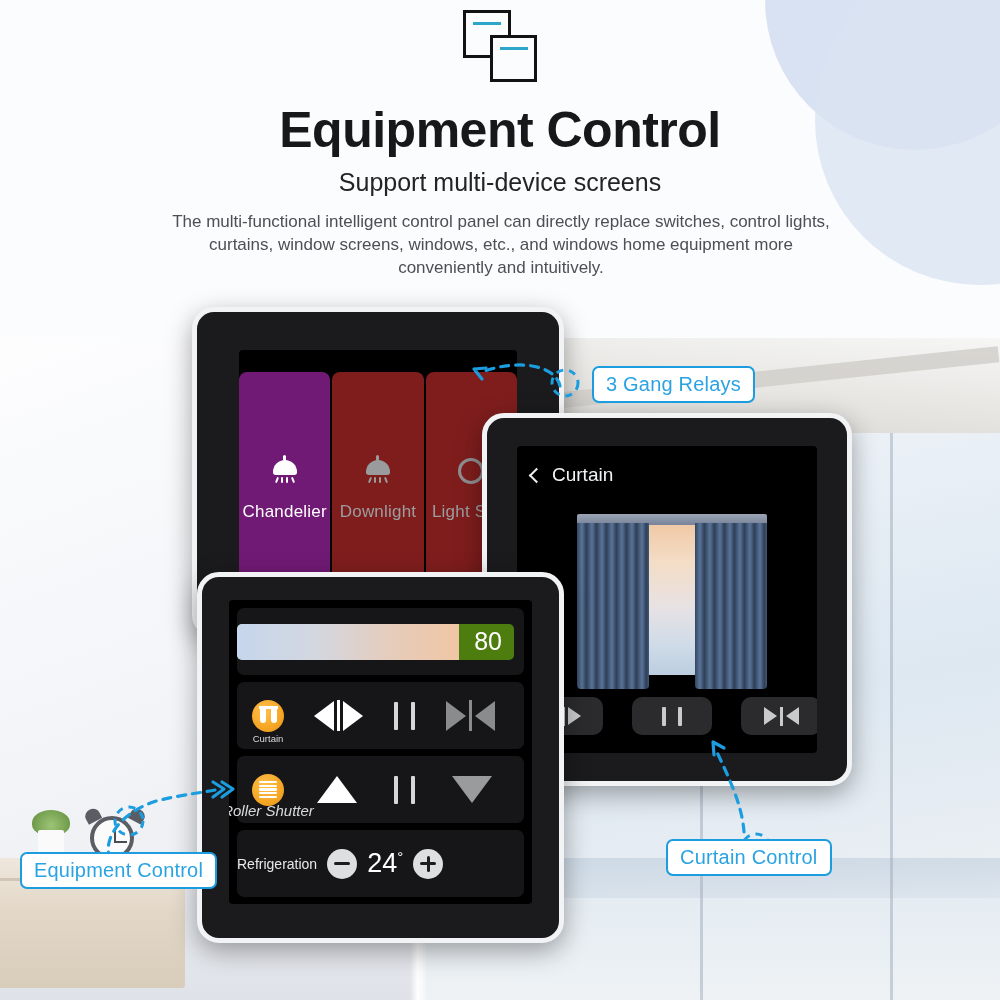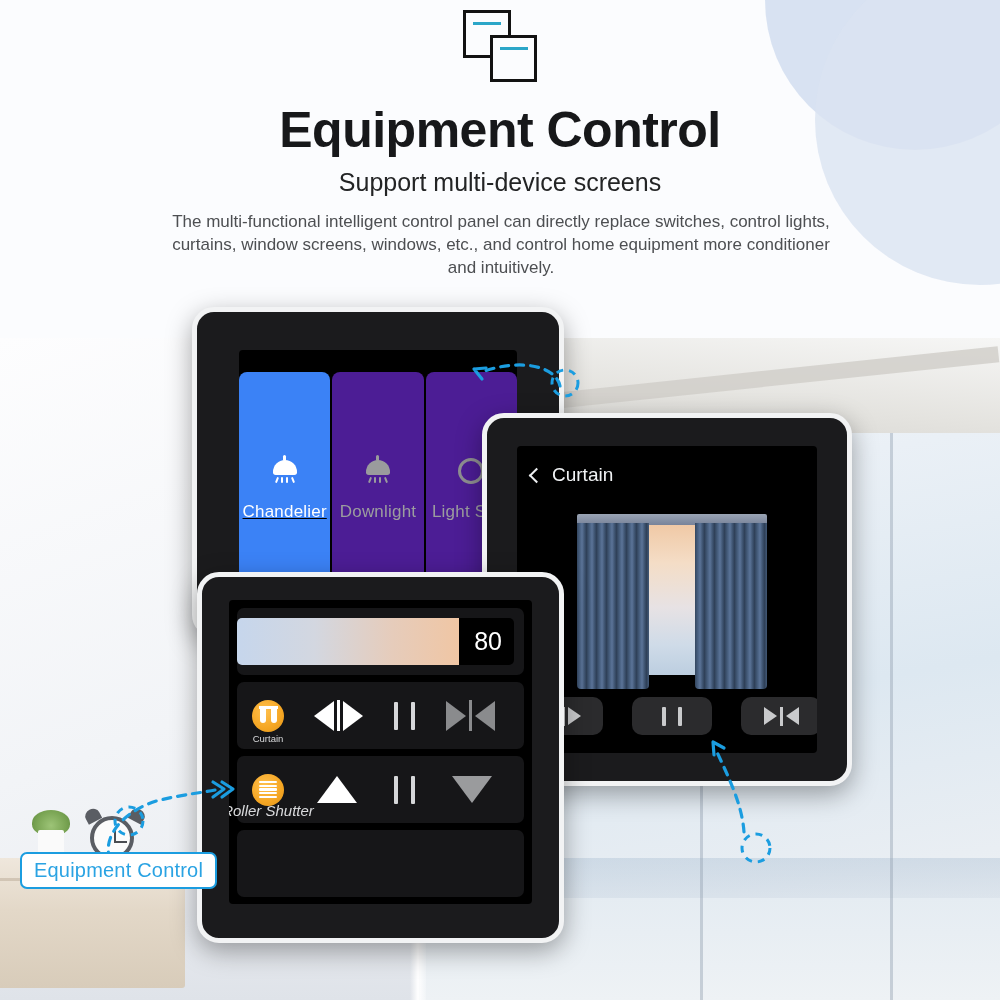--- a/index.html
+++ b/index.html
@@ -128,22 +128,22 @@
   }
 
   
   #gang { left: 192px; top: 307px; width: 372px; height: 330px; }
   #gang .device-screen { left: 42px; top: 38px; right: 42px; bottom: -20px; border-radius: 4px; }
   .gang-row { position: absolute; left: 0; top: 22px; width: 100%; height: 270px; display: flex; gap: 2px; }
   .gang-key {
     flex: 1; border-radius: 8px; position: relative;
     display: flex; flex-direction: column; align-items: center;
   }
-  .gang-key.on  { background: #3b82f6; text-decoration: underline; }
-  .gang-key.off { background: #4c1d95; }
+  .gang-key.on  { background: #701a75; }
+  .gang-key.off { background: #7f1d1d; }
   .gang-icon { margin-top: 88px; width: 34px; height: 30px; position: relative; }
   .lamp-dome {
     position: absolute; left: 5px; top: 0; width: 24px; height: 15px;
     border-radius: 13px 13px 3px 3px;
   }
   .lamp-stem { position: absolute; left: 15px; top: -5px; width: 3px; height: 6px; border-radius: 2px; }
   .lamp-ray { position: absolute; width: 2px; height: 6px; border-radius: 2px; top: 17px; }
   .ring-icon {
     position: absolute; left: 4px; top: -2px; width: 26px; height: 26px;
     border-radius: 50%; border: 3px solid #8e8f91;
@@ -217,21 +217,21 @@
   .eq-sub { position: absolute; bottom: 5px; font-size: 9.5px; color: #d9dadc; white-space: nowrap; }
   .eq-sub.wide { bottom: 4px; font-size: 15px; font-style: italic; }
 
   
   .sun-core { width: 17px; height: 17px; border-radius: 50%;
     background: radial-gradient(circle at 38% 33%, #ffd36b 0%, #f8a81f 70%); position: relative; }
   .sun-wrap { position: relative; width: 30px; height: 30px; display:flex; align-items:center; justify-content:center; }
   .sun-ray { position: absolute; width: 2.4px; height: 5px; background: #f8a81f; border-radius: 2px; left: 13.8px; top: 0; transform-origin: 1.2px 15px; }
 
   
-  .eq-slider { flex: 1; height: 47px; margin-right: 10px; border-radius: 5px; background: #000000; position: relative; overflow: hidden; }
+  .eq-slider { flex: 1; height: 36px; margin-right: 10px; border-radius: 5px; background: #4d7c0f; position: relative; overflow: hidden; }
   .eq-slider-fill {
     position: absolute; left: 0; top: 0; height: 100%;
     background: linear-gradient(90deg, #c6d6ec 0%, #d3d7e0 35%, #e6ccbb 70%, #f0c6a4 100%);
   }
   .eq-slider-val {
     position: absolute; right: 12px; top: 0; height: 100%;
     display: flex; align-items: center; color: #ffffff; font-size: 25px;
   }
 
   .eq-ctrls { flex: 1; display: flex; align-items: center; justify-content: space-around; padding-right: 14px; }
@@ -294,21 +294,21 @@
 
     <div class="logo">
       <div class="logo-sq sq1"></div>
       <div class="logo-sq sq2"></div>
       <div class="logo-dash dash1"></div>
       <div class="logo-dash dash2"></div>
     </div>
 
     <h1 class="title">Equipment Control</h1>
     <div class="subtitle">Support multi-device screens</div>
-    <div class="desc">The multi-functional intelligent control panel can directly replace switches, control lights, curtains, window screens, windows, etc., and control home equipment more conditioner and intuitively.</div>
+    <div class="desc">The multi-functional intelligent control panel can directly replace switches, control lights, curtains, window screens, windows, etc., and windows home equipment more conveniently and intuitively.</div>
   </div>
 
   <div class="room">
     <div class="room-wall"></div>
     <div class="room-floor"></div>
     <div class="nightstand"></div>
     <div class="plant-leaf"></div>
     <div class="plant-pot"></div>
     <div class="bell bell-l"></div>
     <div class="bell bell-r"></div>
@@ -468,20 +468,33 @@
                 <i style="width:7px"></i>
                 <i class="pause-lg"></i>
             </span>
             <span class="glyph">
               <i class="tri-down"></i>
             </span>
           </div>
         </div>
 
         <div class="eq-row">
+          <div class="ac-body">
+            <span class="ac-mode">Refrigeration</span>
+            <span class="ac-circ">
+              <i class="h"></i>
+            </span>
+            <span class="ac-temp">
+              <span>24</span><sup>°</sup>
+            </span>
+            <span class="ac-circ">
+              <i class="h"></i>
+                <i class="v"></i>
+            </span>
+          </div>
         </div>
 
       </div>
     </div>
   </div>
 
   <svg class="arrow-svg">
 
     <path d="M560,386 C556,366 520,358 482,372" fill="none" stroke="#1b9de0" stroke-width="3.2" stroke-dasharray="8,7" stroke-linecap="round"></path>
     <path d="M474,369 L486,368 M474,369 L482,379" fill="none" stroke="#1b9de0" stroke-width="3.2" stroke-linecap="round"></path>
@@ -489,15 +502,17 @@
 
     <path d="M110,860 C100,830 135,806 160,800 C186,794 200,793 215,790" fill="none" stroke="#1b9de0" stroke-width="3.2" stroke-dasharray="8,7" stroke-linecap="round"></path>
     <path d="M213,782 L224,789 L213,797 M222,782 L233,789 L222,797" fill="none" stroke="#1b9de0" stroke-width="3.2" stroke-linecap="round" stroke-linejoin="round"></path>
     <circle cx="129" cy="821" r="14" fill="none" stroke="#1b9de0" stroke-width="3" stroke-dasharray="7,6"></circle>
 
     <path d="M744,832 C742,805 730,780 716,750" fill="none" stroke="#1b9de0" stroke-width="3.2" stroke-dasharray="8,7" stroke-linecap="round"></path>
     <path d="M713,742 L714,755 M713,742 L724,748" fill="none" stroke="#1b9de0" stroke-width="3.2" stroke-linecap="round"></path>
     <circle cx="756" cy="848" r="14" fill="none" stroke="#1b9de0" stroke-width="3" stroke-dasharray="7,6"></circle>
   </svg>
 
+  <div class="callout" id="callout-gang">3 Gang Relays</div>
   <div class="callout" id="callout-equip">Equipment Control</div>
+  <div class="callout" id="callout-curtain">Curtain Control</div>
 
 </div>
 
 </body></html>

